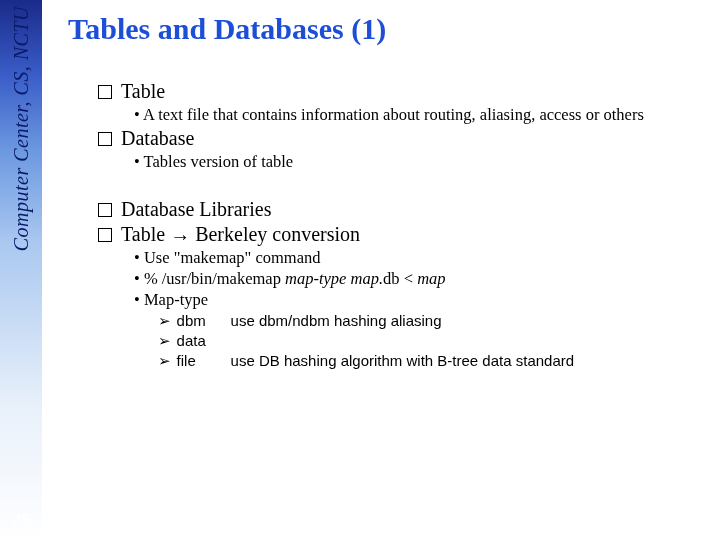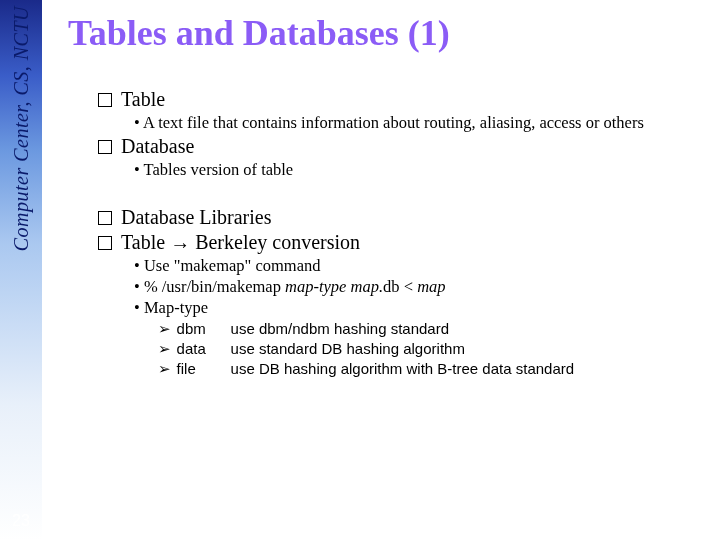--- a/index.html
+++ b/index.html
@@ -2,21 +2,21 @@
 <html><head>
 <meta charset="utf-8">
 <style>
   html,body{margin:0;padding:0;width:720px;height:540px;background:#fff;font-family:"Times New Roman",Times,serif;color:#000;overflow:hidden}
   .slide{position:relative;width:720px;height:540px}
   .sidebar{position:absolute;left:0;top:0;width:42px;height:540px;background:linear-gradient(to bottom,#1a2a8a 0%,#3a5dc8 14%,#6c99e0 28%,#aac8f0 45%,#e8f0fa 75%,#ffffff 100%)}
   .sidebar-text{position:absolute;left:0;top:6px;width:42px;height:300px;display:flex;align-items:flex-start;justify-content:center}
   .sidebar-text span{writing-mode:vertical-rl;transform:rotate(180deg);font-style:italic;color:#0a1a6a;font-size:20px;letter-spacing:0.5px;white-space:nowrap}
   .pagenum{position:absolute;left:0;bottom:10px;width:42px;text-align:center;color:#fff;font-family:Arial,Helvetica,sans-serif;font-size:16px}
   .content{position:absolute;left:68px;top:12px;right:6px;bottom:12px}
-  .title{color:#8b5cf6;font-size:36px;margin:0 0 34px 0}
+  .title{color:#1d4ed8;font-size:30px;margin:0 0 34px 0}
   ul.lvl1{list-style:none;padding:0;margin:16px}
   ul.lvl1>li{margin:0 0 2px 14px;font-size:20px}
   ul.lvl1>li>.box{display:inline-block;width:12px;height:12px;border:1.5px solid #000;margin-right:9px;vertical-align:-1px}
   ul.lvl2{list-style:none;padding:0;margin:2px 0 2px 36px}
   ul.lvl2>li{font-size:16.5px;margin:0 0 1px 0}
   ul.lvl2>li::before{content:"• ";}
   .gap{height:22px}
   .arrow{font-family:Arial,Helvetica,sans-serif}
   ul.lvl3{list-style:none;padding:0;margin:2px 0 2px 24px}
   ul.lvl3>li{font-size:15px;font-family:Arial,Helvetica,sans-serif;margin:0 0 2px 0;display:flex}
@@ -63,26 +63,25 @@
     <li>
       <span class="box"></span><span>Table </span><span class="arrow">→</span><span> Berkeley conversion</span>
       <ul class="lvl2">
         <li>Use "makemap" command</li>
         <li><span>% /usr/bin/makemap </span><span class="ital">map-type  map.</span><span>db &lt; </span><span class="ital">map</span></li>
         <li><span>Map-type</span>
           <ul class="lvl3">
             <li>
                   <span class="tri">➢</span>
                   <span class="k">dbm</span>
-                  <span>use dbm/ndbm hashing standard</span>
+                  <span>use dbm/ndbm hashing aliasing</span>
                 </li>
             <li>
                   <span class="tri">➢</span>
                   <span class="k">data</span>
-                  <span>use standard DB hashing algorithm</span>
                 </li>
             <li>
                   <span class="tri">➢</span>
                   <span class="k">file</span>
                   <span>use DB hashing algorithm with B-tree data standard</span>
                 </li>
           </ul>
         </li>
       </ul>
     </li>

